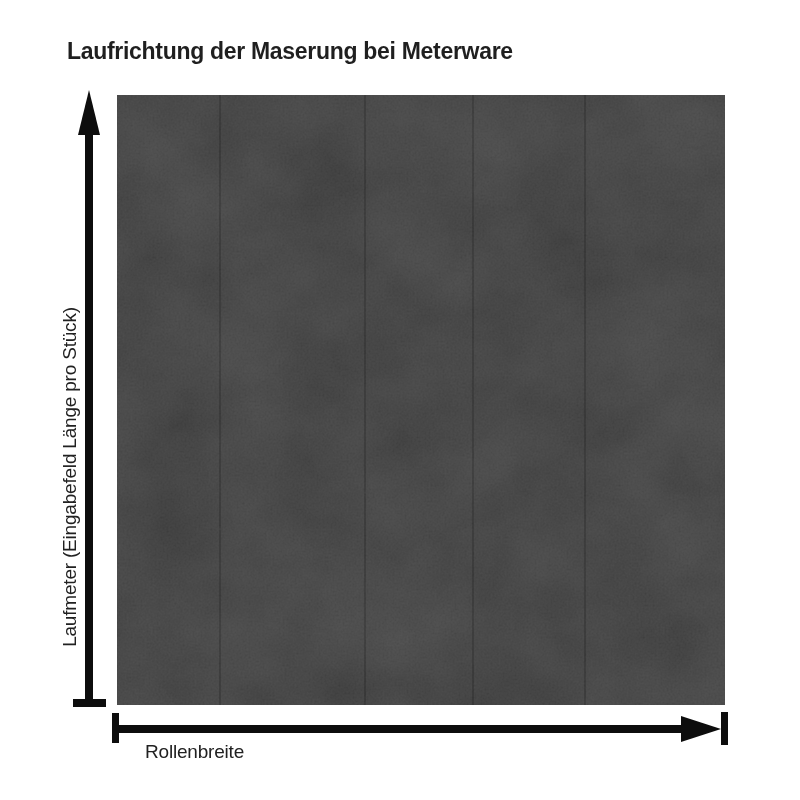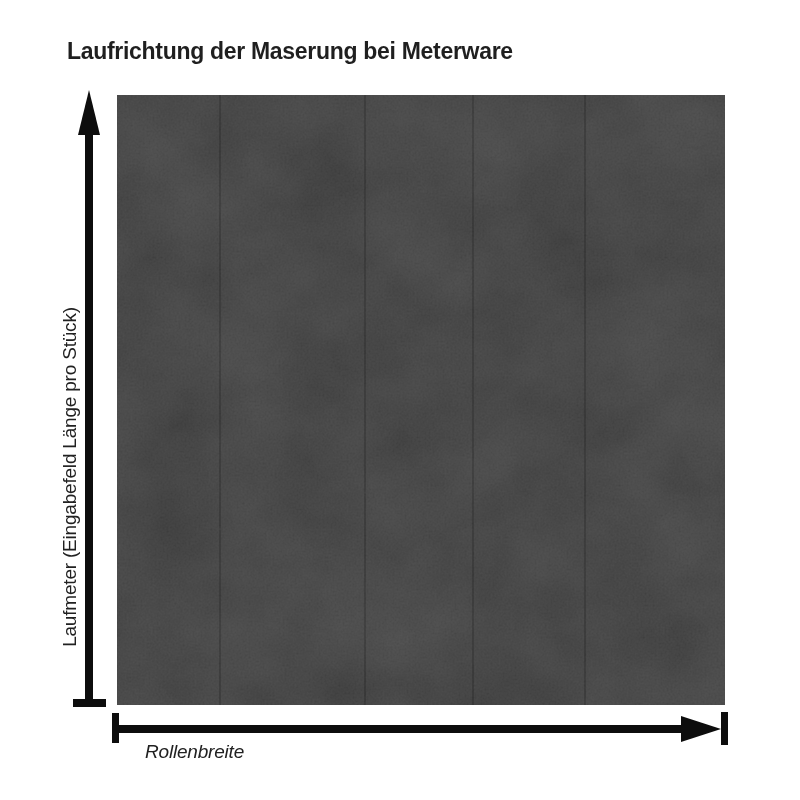--- a/index.html
+++ b/index.html
@@ -51,21 +51,20 @@
   }
   .h-label {
     position: absolute;
     left: 145px;
     top: 741px;
     font-size: 19px;
     font-weight: 500;
     letter-spacing: -0.2px;
     color: var(--label-text, #212121);
     white-space: nowrap;
-    font-style: italic;
   }
 </style>
 </head>
 <body>
 
 <div class="stage">
 
   <h1 class="title">Laufrichtung der Maserung bei Meterware</h1>
 
   <div class="swatch">

